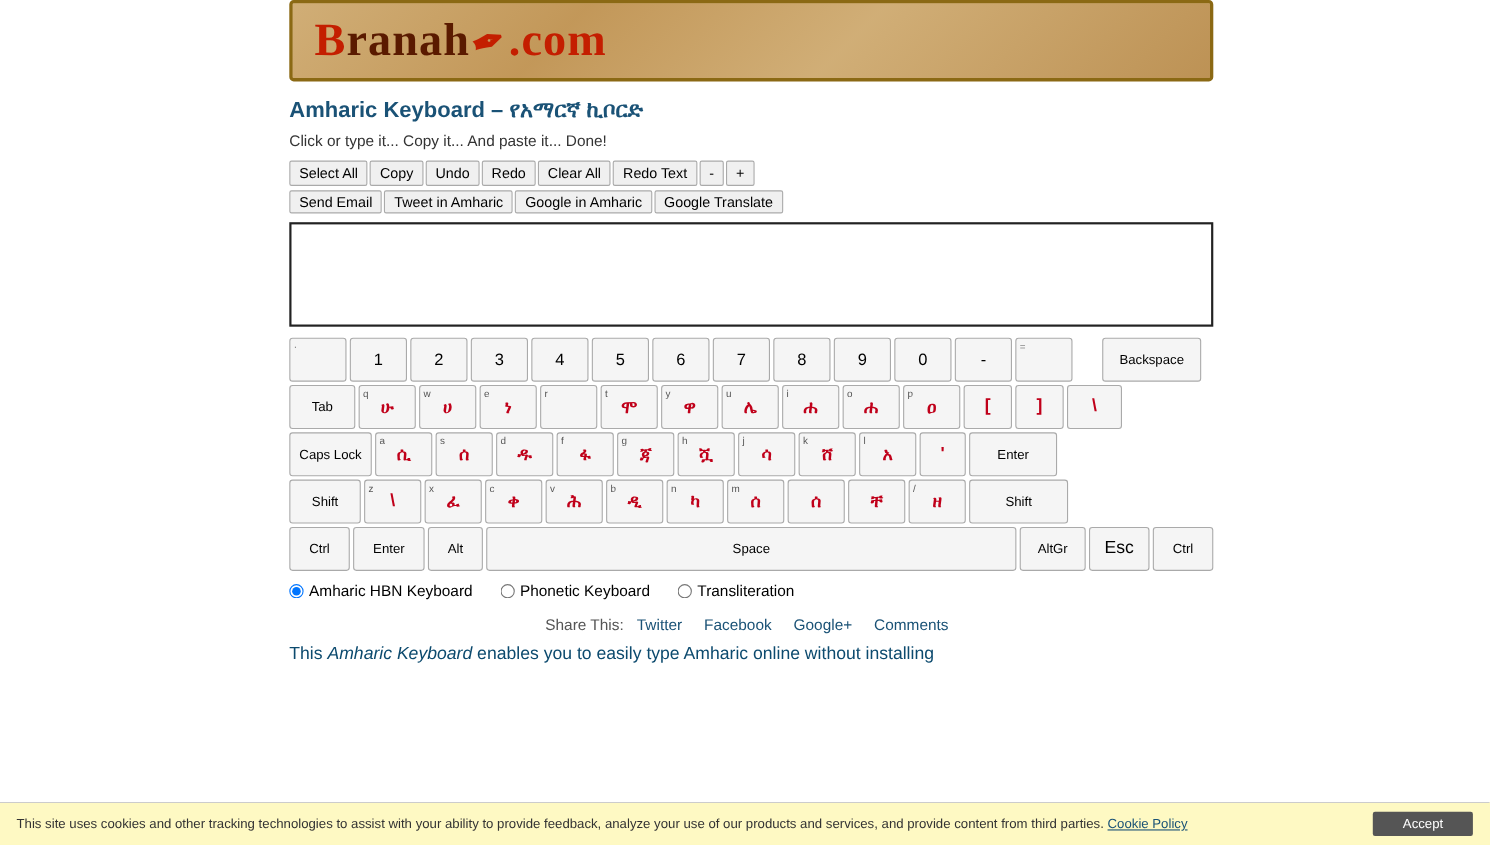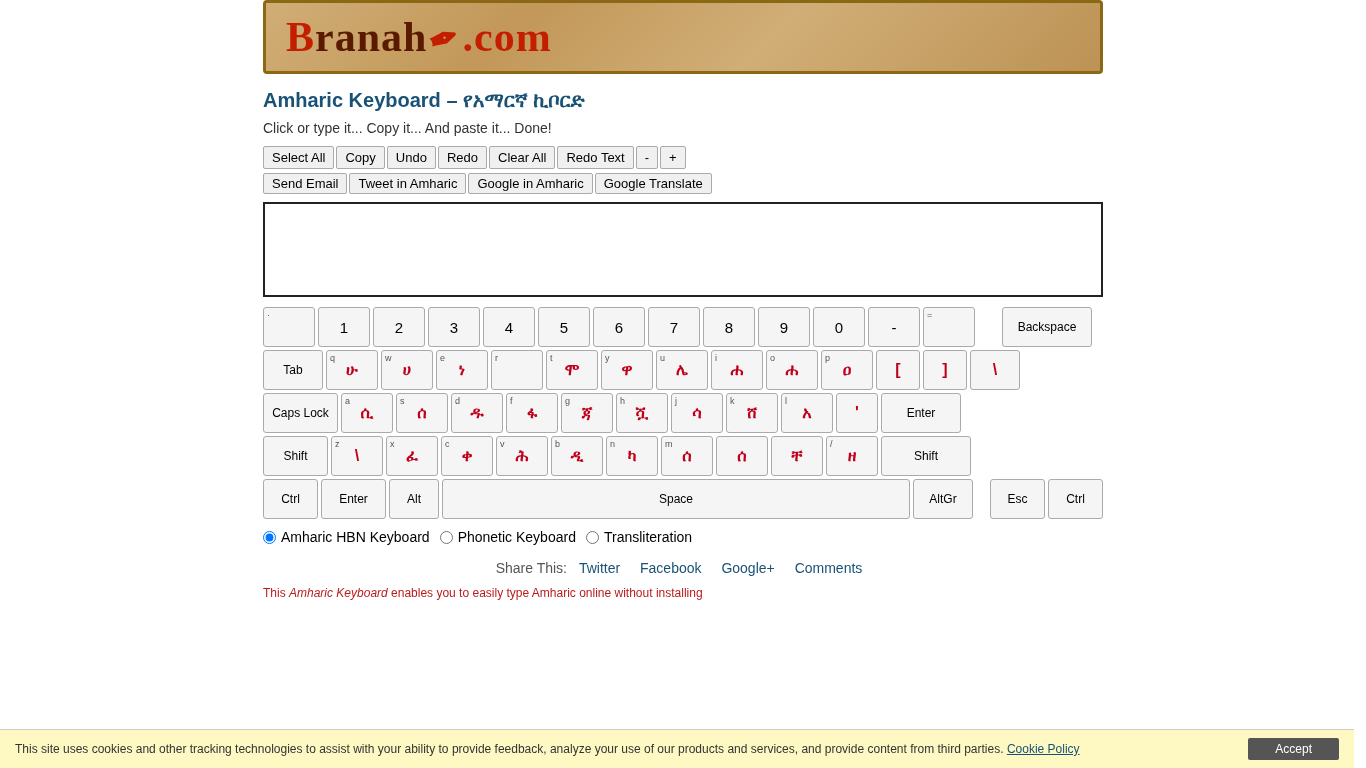--- a/index.html
+++ b/index.html
@@ -105,37 +105,37 @@
     .key-tab { flex: 0 0 60px; font-size: 12px; color: #000; }
     .key-caps { flex: 0 0 75px; font-size: 12px; color: #000; }
     .key-enter { flex: 0 0 80px; font-size: 12px; color: #000; }
     .key-shift-l { flex: 0 0 65px; font-size: 12px; color: #000; }
     .key-shift-r { flex: 0 0 90px; font-size: 12px; color: #000; }
     .key-ctrl { flex: 0 0 55px; font-size: 12px; color: #000; }
     .key-emoji { flex: 0 0 65px; font-size: 12px; color: #000; }
     .key-alt { flex: 0 0 50px; font-size: 12px; color: #000; }
     .key-space { flex: 1; font-size: 12px; color: #000; }
     .key-altgr { flex: 0 0 60px; font-size: 12px; color: #000; }
-    .key-esc { flex: 0 0 55px; font-size: 12px; color: #000; margin-left: 14px; }
+    .key-esc { flex: 0 0 55px; font-size: 16px; color: #000; }
     .key-regular { flex: 0 0 52px; }
     .key-narrow { flex: 0 0 42px; }
     .key-bracket { flex: 0 0 44px; }
     .key-backslash { flex: 0 0 50px; }
 
     
-    #keyboard-options { display: flex; gap: 10px; margin: 10px 0 15px 0; align-items: center; }
+    #keyboard-options { display: flex; gap: 25px; margin: 10px 0 15px 0; align-items: center; }
     .radio-option { display: flex; align-items: center; gap: 5px; font-size: 14px; cursor: pointer; }
     .radio-option input { cursor: pointer; }
 
     
     #share-section { text-align: center; margin: 10px 0; font-size: 14px; color: #555; }
     #share-section a { color: #1a5276; text-decoration: none; margin: 0 8px; font-size: 14px; }
 
     
-    #description { font-size: 12px; color: #b91c1c; margin-top: 8px; }
+    #description { font-size: 16px; color: #0c4a6e; margin-top: 8px; }
     #description em { font-style: italic; }
 
     
     #cookie-bar {
       position: fixed;
       bottom: 0; left: 0; right: 12px;
       background: #fef9c3;
       border-top: 1px solid #ccc;
       padding: 8px 15px;
       font-size: 12px;

